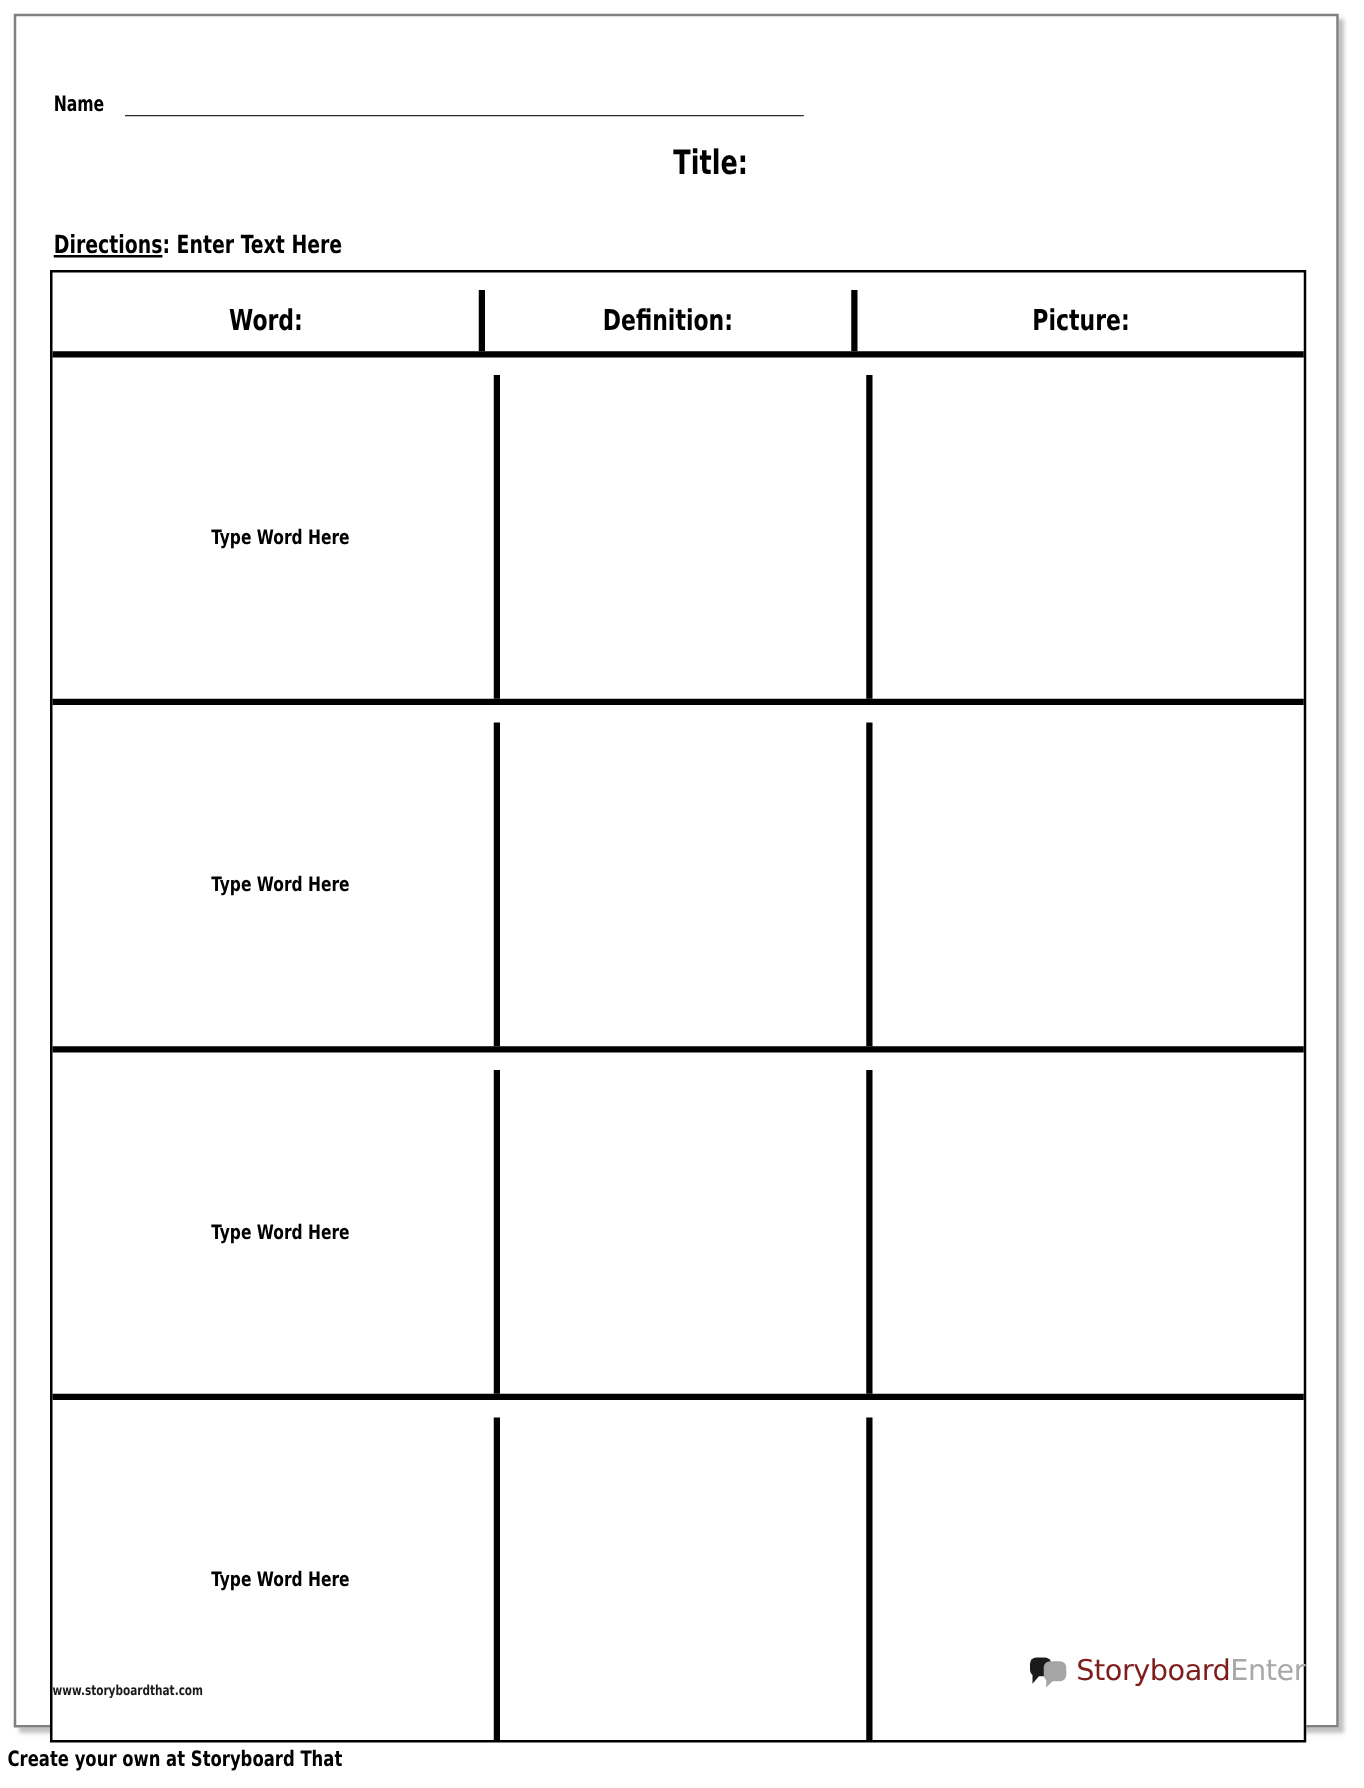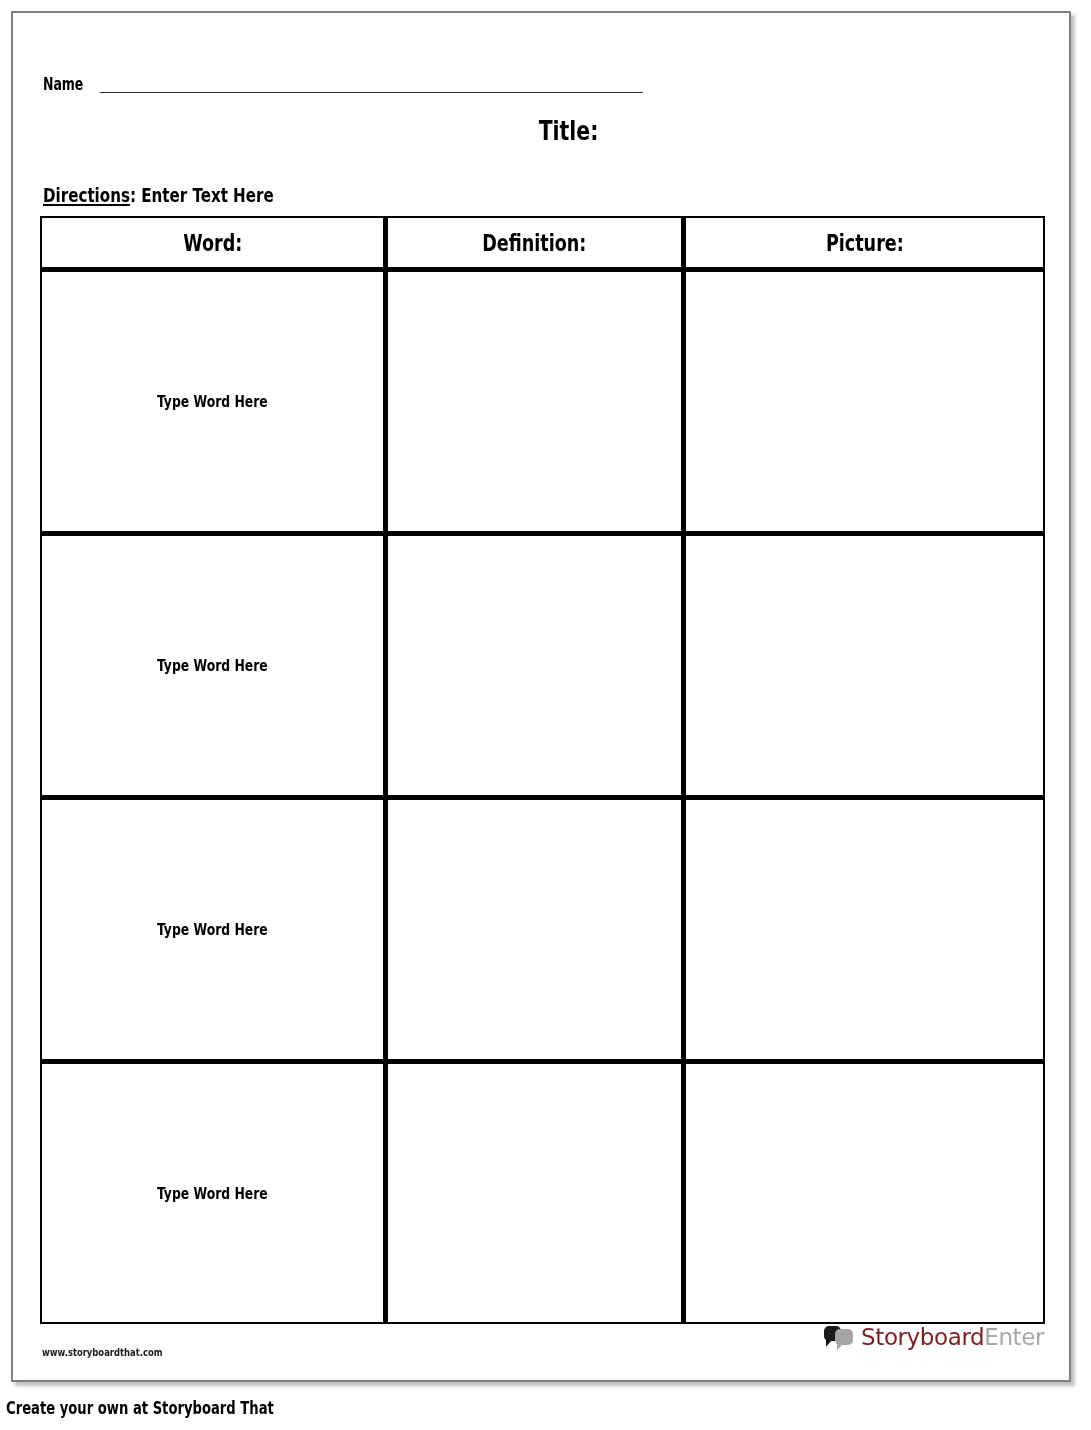--- a/index.html
+++ b/index.html
@@ -100,28 +100,30 @@
     top: 203px;
     width: 1005px;
     border: 2px solid #000000;
     box-sizing: border-box;
     background: #ffffff;
   }
   .tbl-row {
     display: flex;
     width: 100%;
     box-sizing: border-box;
+    margin-top: 14px;
   }
   .tbl-row.headrow {
     height: 54px;
     border-bottom: 5px solid #000000;
   }
   .tbl-row.bodyrow {
     height: 264px;
     border-bottom: 5px solid #000000;
+    padding-left: 12px;
   }
   .tbl-row.bodyrow.last {
     border-bottom: none;
     height: 258px;
   }
 
   .cell {
     box-sizing: border-box;
     display: flex;
     align-items: center;

